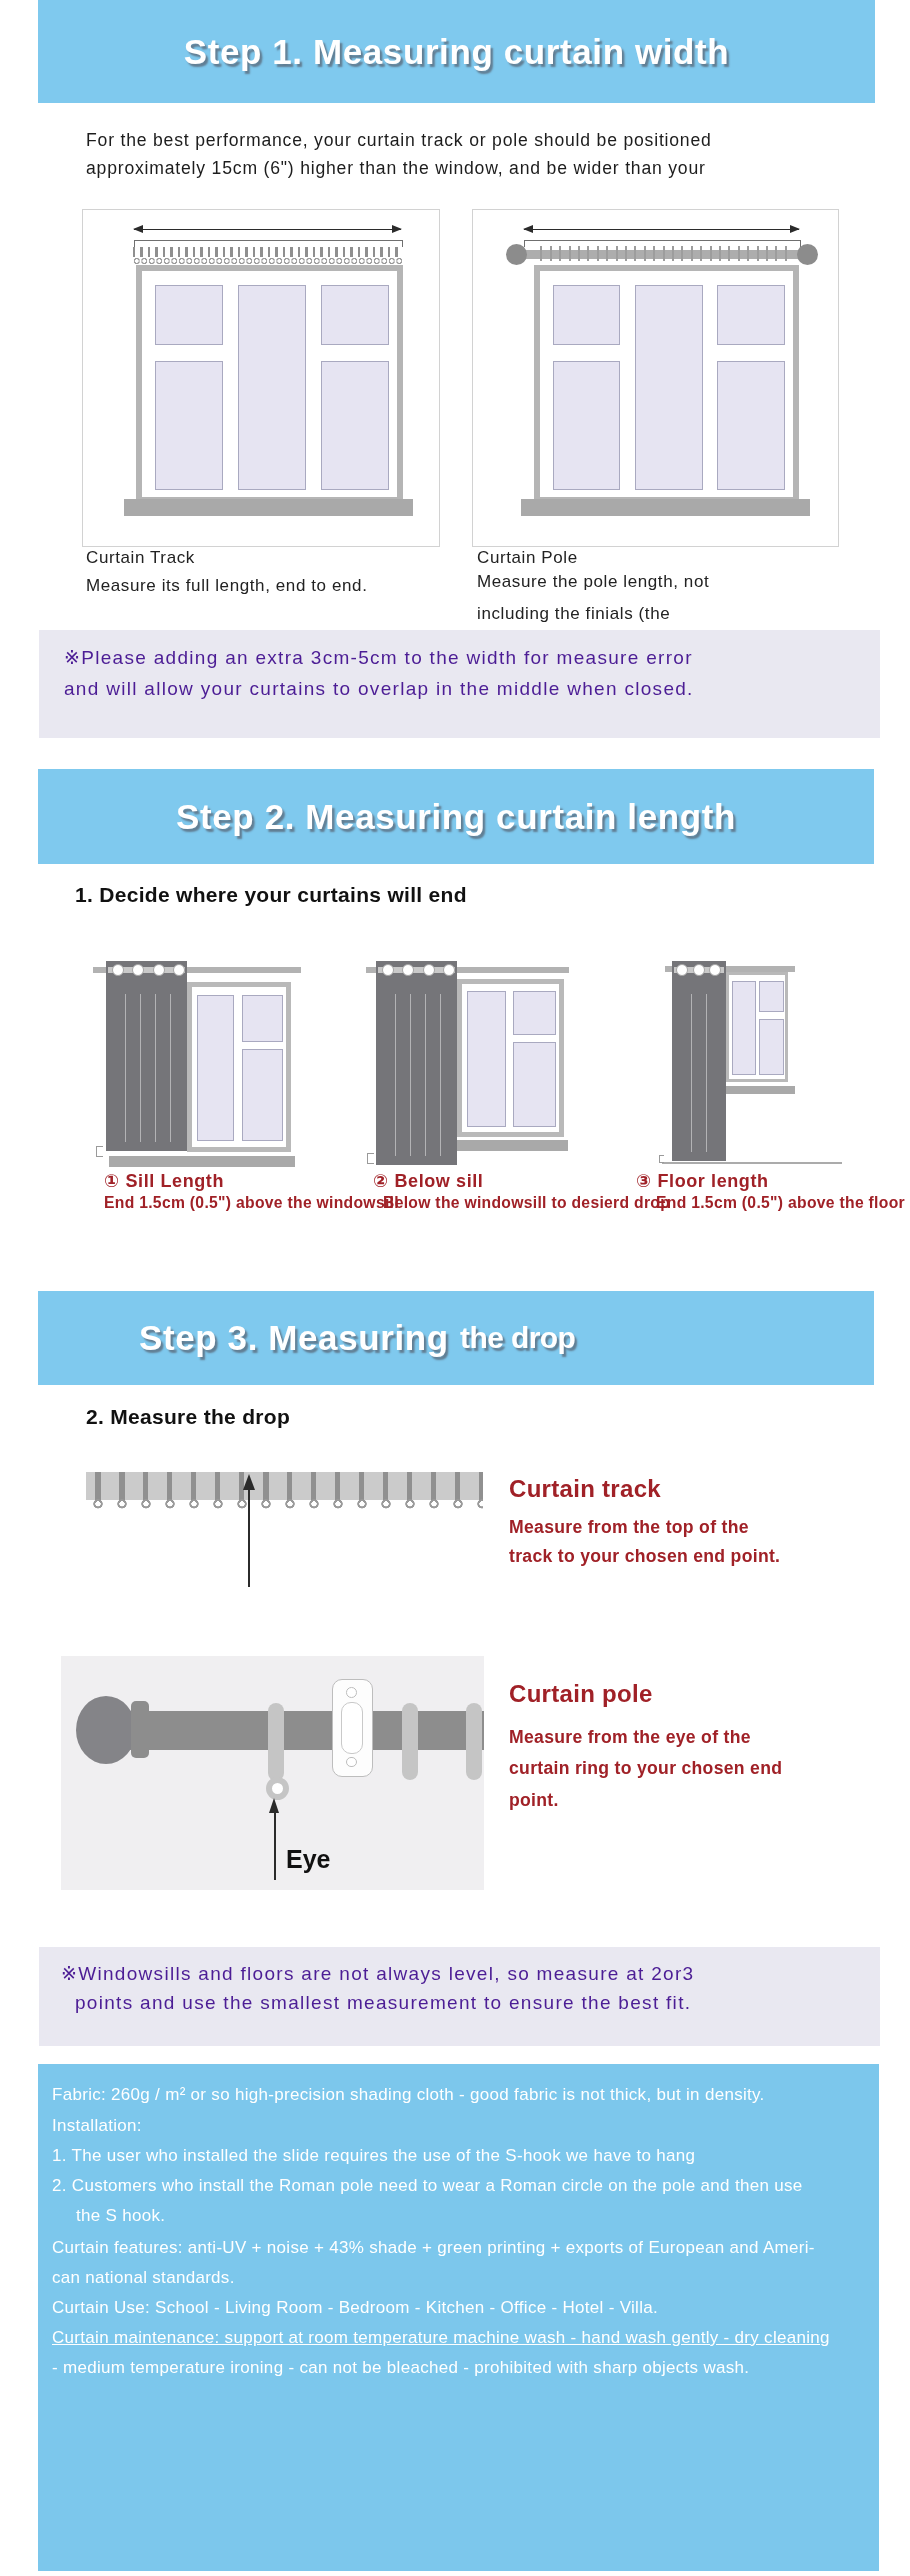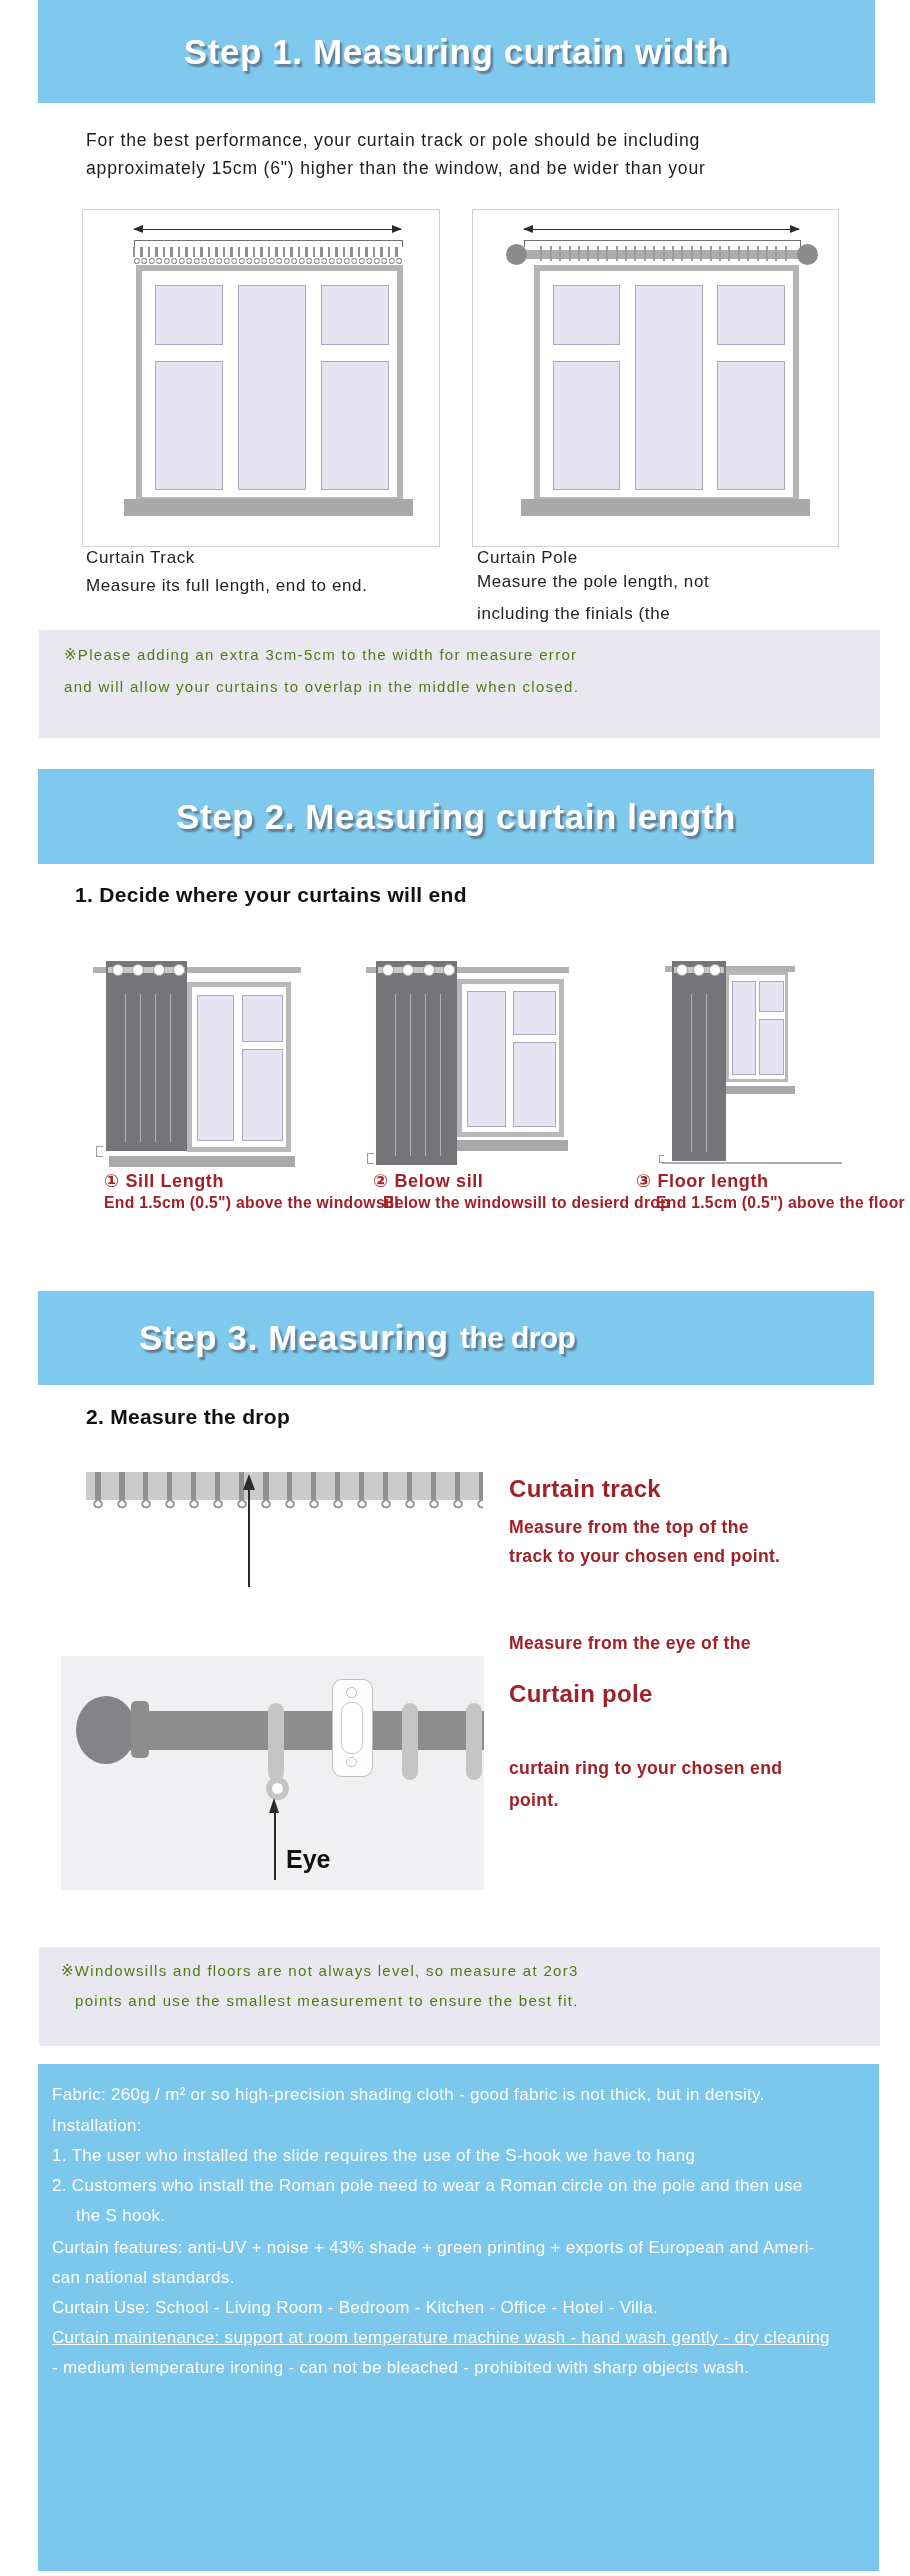--- a/index.html
+++ b/index.html
@@ -7,21 +7,21 @@
           font-family:"Liberation Sans","DejaVu Sans",sans-serif;}
   .abs{position:absolute;}
   
   .step-hdr{background:#7fc9ee;color:#ffffff;font-weight:bold;font-size:35px;letter-spacing:0.6px;
             text-shadow:2.5px 3.1px 1.9px #617d92;display:flex;align-items:center;justify-content:center;}
   .step-hdr .sub{font-size:30px;letter-spacing:-0.6px;margin-left:11.3px;}
   
   .intro{font-size:17.6px;color:#1d1d1d;letter-spacing:0.8px;white-space:nowrap;}
   .dlabel{font-size:17px;color:#222;letter-spacing:0.6px;white-space:nowrap;}
   .note-box{background:#e9e8f1;}
-  .note-line{font-size:15px;color:#4d7c0f;letter-spacing:1.3px;white-space:nowrap;font-weight:500;}
+  .note-line{font-size:19px;color:#4c1d95;letter-spacing:1.3px;white-space:nowrap;font-weight:500;}
   .black-h{font-size:21px;font-weight:bold;color:#111;letter-spacing:0.3px;white-space:nowrap;}
   .red-title{font-size:24px;font-weight:bold;color:#a02127;letter-spacing:0.3px;white-space:nowrap;}
   .red-body{font-size:17.6px;font-weight:600;color:#a02127;letter-spacing:0.3px;white-space:nowrap;}
   .diag-label{font-size:18px;font-weight:bold;color:#a02127;letter-spacing:0.6px;white-space:nowrap;}
   .diag-cap{font-size:15.7px;font-weight:bold;color:#a02127;letter-spacing:0.3px;white-space:nowrap;}
   .info-box{background:#7cc7ec;}
   .info-line{font-size:17px;color:#ffffff;letter-spacing:0.3px;white-space:nowrap;}
   
   .frame-box{background:#fff;border:0.6px solid #d2d2d2;}
   .harrow{height:1.3px;background:#2b2b2b;}
@@ -64,21 +64,21 @@
 </style>
 </head>
 <body>
 
 <div class="canvas">
 
   <div class="abs step-hdr" style="left:38px;top:0;width:837px;height:103px;">
     <span>Step 1. Measuring curtain width</span>
   </div>
 
-  <div class="abs intro" style="left:86px;top:130px;">For the best performance, your curtain track or pole should be including</div>
+  <div class="abs intro" style="left:86px;top:130px;">For the best performance, your curtain track or pole should be positioned</div>
   <div class="abs intro" style="left:86px;top:158px;">approximately 15cm (6") higher than the window, and be wider than your</div>
 
   <div class="abs frame-box" style="left:82px;top:209px;width:356px;height:336px;">
     <div class="abs harrow" style="left:51px;top:19px;width:267px;"></div>
     <div class="abs hbracket" style="left:51px;top:30px;width:267px;"></div>
     <div class="abs track-bar track-stems" style="left:50px;top:37px;width:269px;height:10px;"></div>
     <div class="abs hook-row" style="left:50px;top:47px;width:269px;height:7.5px;"></div>
     <div class="abs bigwin" style="left:53px;top:55px;width:255px;height:226px;">
       <div class="pane" style="left:5%;top:6%;width:26%;height:26%;"></div>
       <div class="pane" style="left:5%;top:40%;width:26%;height:56%;"></div>
@@ -208,21 +208,21 @@
     </div>
     <div class="abs ring" style="left:341px;top:47px;width:16.4px;height:77px;"></div>
     <div class="abs ring" style="left:405px;top:47px;width:16.4px;height:77px;"></div>
     <div class="abs eye-ring" style="left:205px;top:121px;width:11.3px;height:11.3px;"></div>
     <div class="abs vhead" style="left:208px;top:142px;border-left-width:5.7px;border-right-width:5.7px;border-bottom-width:15px;"></div>
     <div class="abs varrow" style="left:213px;top:155px;height:69px;"></div>
     <div class="abs eye-label" style="left:225px;top:189px;">Eye</div>
   </div>
 
   <div class="abs red-title" style="left:509px;top:1680px;">Curtain pole</div>
-  <div class="abs red-body" style="left:509px;top:1633px;">Measure from the eye of the</div>
+  <div class="abs red-body" style="left:509px;top:1727px;">Measure from the eye of the</div>
   <div class="abs red-body" style="left:509px;top:1758px;">curtain ring to your chosen end</div>
   <div class="abs red-body" style="left:509px;top:1790px;">point.</div>
 
   <div class="abs note-box" style="left:39px;top:1947px;width:841px;height:99px;">
     <div class="abs note-line" style="left:22px;top:15px;">※Windowsills and floors are not always level, so measure at 2or3</div>
     <div class="abs note-line" style="left:36px;top:45px;">points and use the smallest measurement to ensure the best fit.</div>
   </div>
 
   <div class="abs info-box" style="left:38px;top:2064px;width:841px;height:507px;">
     <div class="abs info-line" style="left:14px;top:21.4px;">Fabric: 260g / m² or so high-precision shading cloth - good fabric is not thick, but in density.</div>

